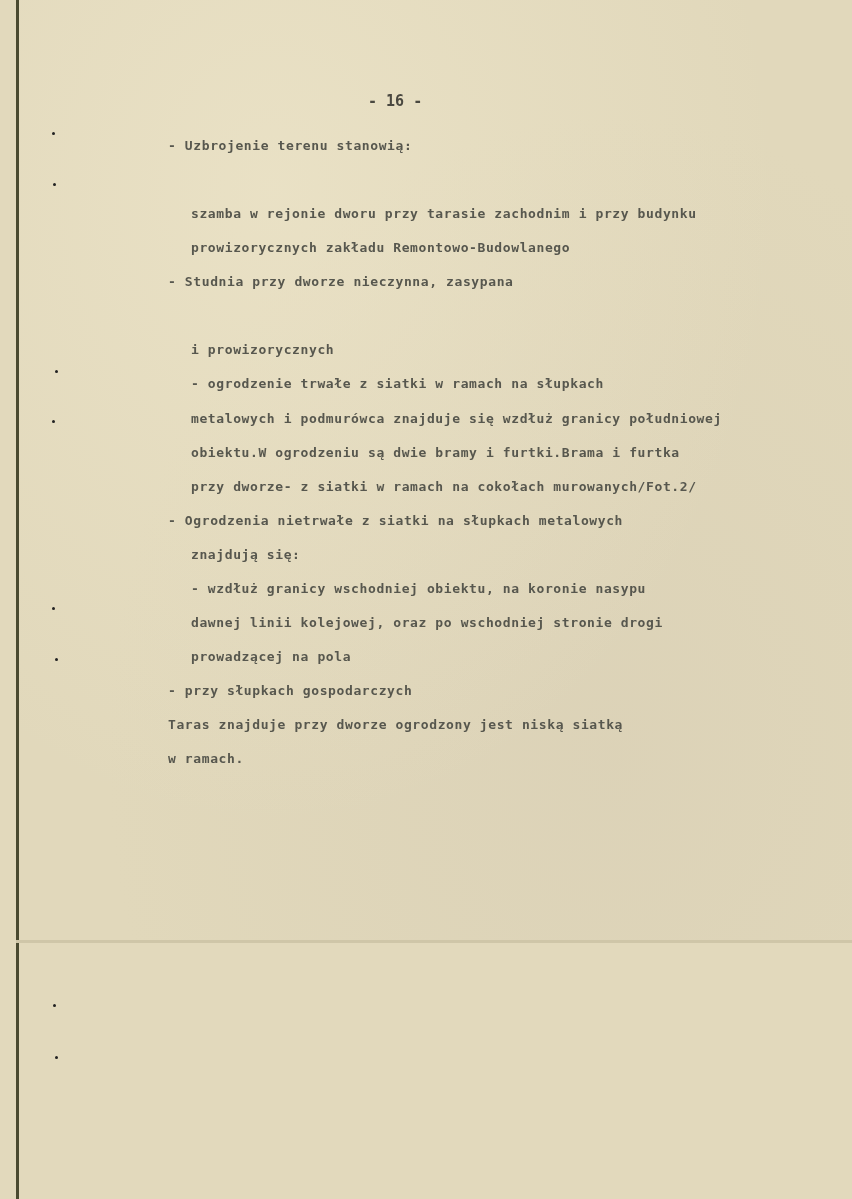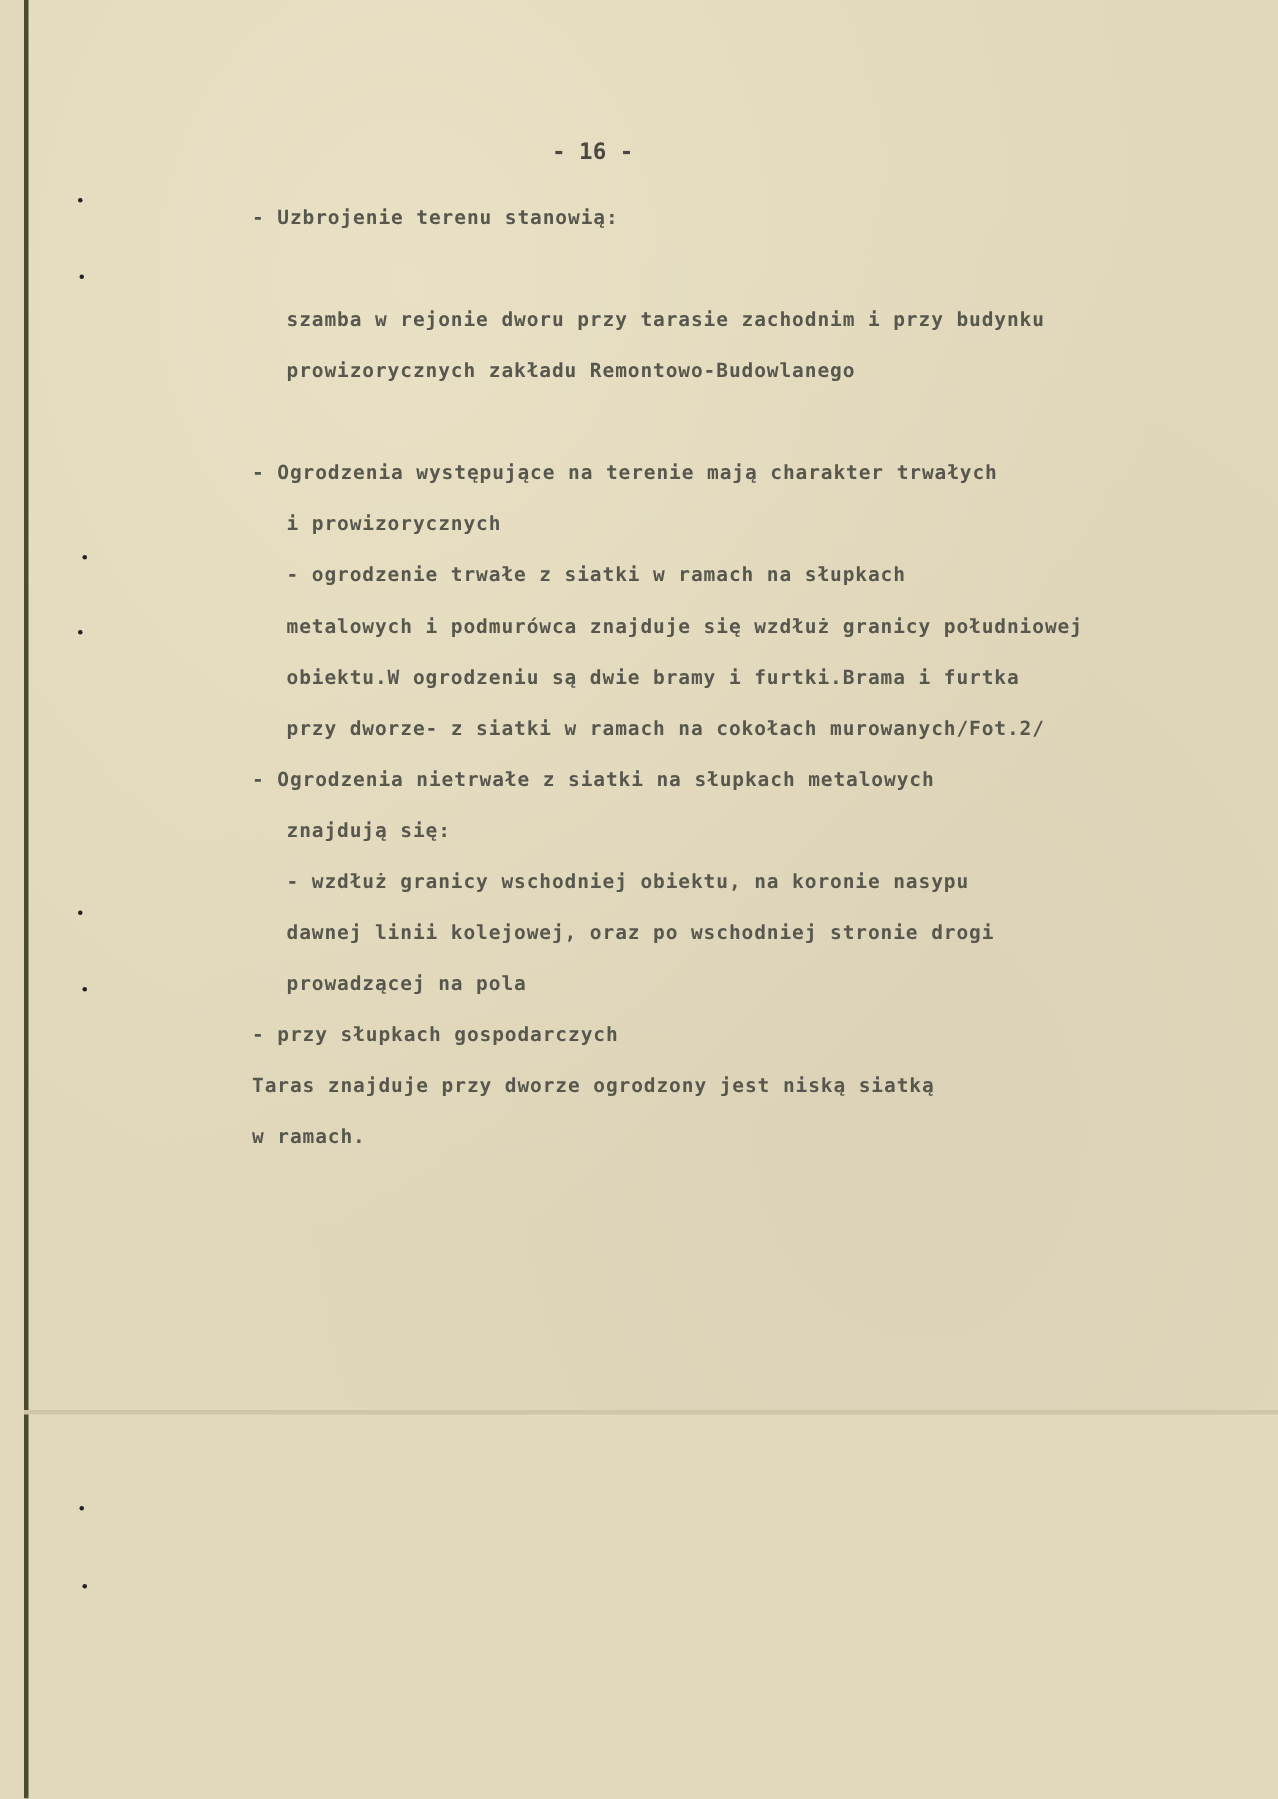--- a/index.html
+++ b/index.html
@@ -52,21 +52,21 @@
   <div class="punch-dot" style="left:36px;top:607px"></div>
   <div class="punch-dot" style="left:39px;top:658px"></div>
   <div class="punch-dot" style="left:37px;top:1004px"></div>
   <div class="punch-dot" style="left:39px;top:1056px"></div>
 
   <div class="page-number">- 16 -</div>
 
   <div class="line" style="left:152px;top:138px">- Uzbrojenie terenu stanowią:</div>
   <div class="line" style="left:175px;top:206px">szamba w rejonie dworu przy tarasie zachodnim i przy budynku</div>
   <div class="line" style="left:175px;top:240px">prowizorycznych zakładu Remontowo-Budowlanego</div>
-  <div class="line" style="left:152px;top:308px">- Ogrodzenia występujące na terenie mają charakter trwałych</div>
+  <div class="line" style="left:152px;top:274px">- Studnia przy dworze nieczynna, zasypana</div>
   <div class="line" style="left:175px;top:342px">i prowizorycznych</div>
   <div class="line" style="left:175px;top:376px">- ogrodzenie trwałe z siatki w ramach na słupkach</div>
   <div class="line" style="left:175px;top:411px">metalowych i podmurówca znajduje się wzdłuż granicy południowej</div>
   <div class="line" style="left:175px;top:445px">obiektu.W ogrodzeniu są dwie bramy i furtki.Brama i furtka</div>
   <div class="line" style="left:175px;top:479px">przy dworze- z siatki w ramach na cokołach murowanych/Fot.2/</div>
   <div class="line" style="left:152px;top:513px">- Ogrodzenia nietrwałe z siatki na słupkach metalowych</div>
   <div class="line" style="left:175px;top:547px">znajdują się:</div>
   <div class="line" style="left:175px;top:615px">dawnej linii kolejowej, oraz po wschodniej stronie drogi</div>
   <div class="line" style="left:175px;top:581px">- wzdłuż granicy wschodniej obiektu, na koronie nasypu</div>
   <div class="line" style="left:175px;top:649px">prowadzącej na pola</div>

